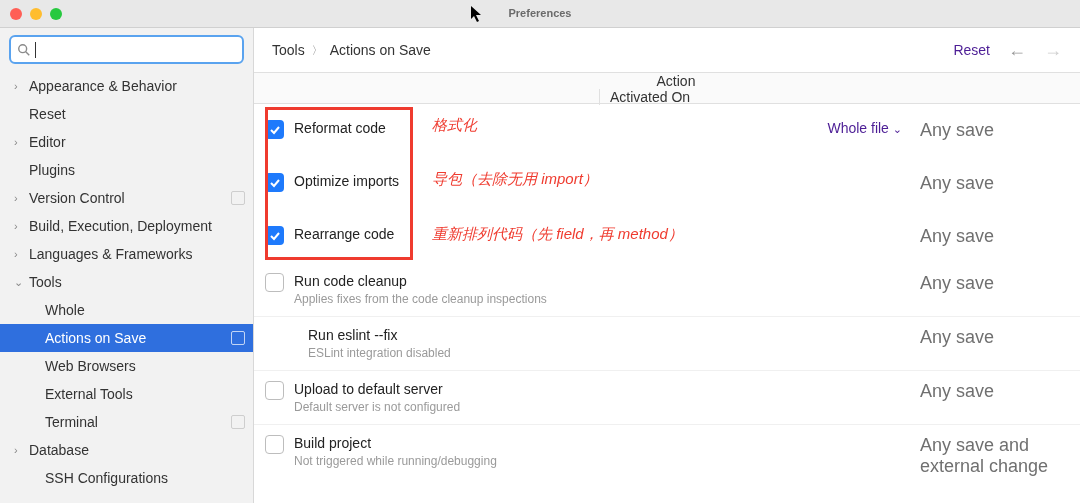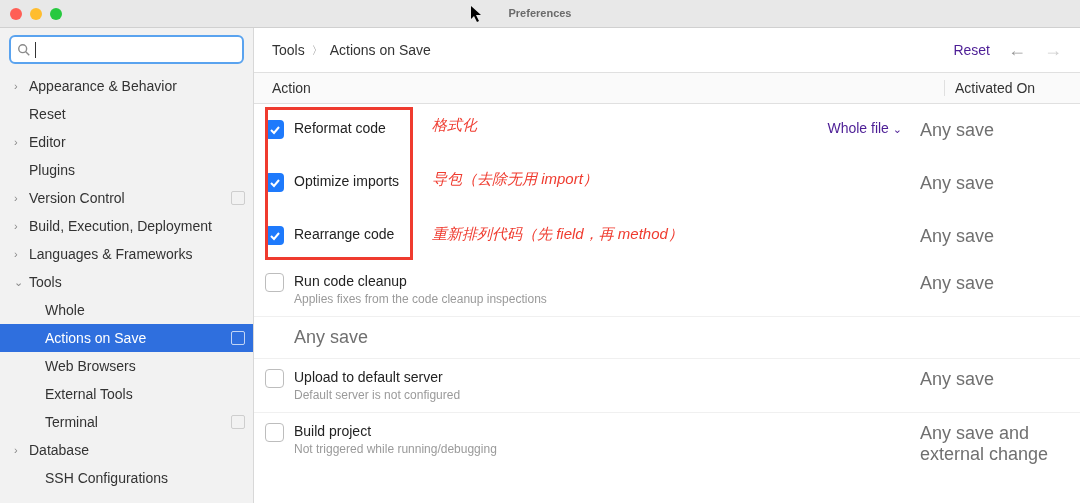--- a/index.html
+++ b/index.html
@@ -23,21 +23,21 @@
 .child { padding-left:30px; }
 .node.sel { background:#2f6fde; color:#fff; }
 .badge { margin-left:auto; width:14px; height:14px; border:1px solid #999; border-radius:2px; opacity:.4; }
 .node.sel .badge { border-color:#fff; opacity:.7; }
 .main { flex:1; background:#fff; display:flex; flex-direction:column; }
 .topbar { height:44px; display:flex; align-items:center; padding:0 18px; font-size:14px; color:#333; }
 .crumb-sep{ margin:0 7px; color:#888; font-size:11px; }
 .reset { margin-left:auto; color:#4c1d95; cursor:pointer; }
 .navArr { margin-left:18px; color:#999; font-size:18px; cursor:pointer; }
 .navArr.dis { color:#cfcfcf; }
-.theadRow { display:flex; border-top:1px solid #e0e0e0; border-bottom:1px solid #e0e0e0; background:#fafafa; height:32px; align-items:center; font-size:14px; }
+.theadRow { display:flex; border-top:1px solid #e0e0e0; border-bottom:1px solid #e0e0e0; background:#fafafa; height:32px; align-items:center; font-size:14px;flex-direction:column; }
 .colA { flex:1; padding-left:18px; }
 .colB { width:136px; border-left:1px solid #e0e0e0; padding-left:10px; }
 .rows { flex:1; overflow:auto; position:relative; }
 .actRow { display:flex; padding:10px 0; border-bottom:1px solid #f0f0f0; font-size:14px; align-items:flex-start; }
 .actRow:last-child{border-bottom:none;}
 .cbCell { width:40px; display:flex; justify-content:flex-end; padding-right:10px; }
 .cb { width:19px; height:19px; border-radius:4px; display:flex; align-items:center; justify-content:center; }
 .cb.on { background:#1e7afc; color:#fff; }
 .cb.off { border:1.5px solid #bdbdbd; background:#fff; }
 .txtCell { flex:1; padding-right:20px; }
@@ -205,20 +205,24 @@
             <div class="cb off"></div>
           </div>
           <div class="txtCell">
             <div class="actLabel">Run code cleanup</div>
             <div class="sub">Applies fixes from the code cleanup inspections</div>
           </div>
           <div class="activCell">Any save</div>
         </div>
         <div class="actRow">
           <div class="cbCell"></div>
+          <div class="txtCell" style="padding-left: 14px;">
+            <div class="actLabel">Run eslint --fix</div>
+            <div class="sub">ESLint integration disabled</div>
+          </div>
           <div class="activCell">Any save</div>
         </div>
         <div class="actRow">
           <div class="cbCell">
             <div class="cb off"></div>
           </div>
           <div class="txtCell">
             <div class="actLabel">Upload to default server</div>
             <div class="sub">Default server is not configured</div>
           </div>

